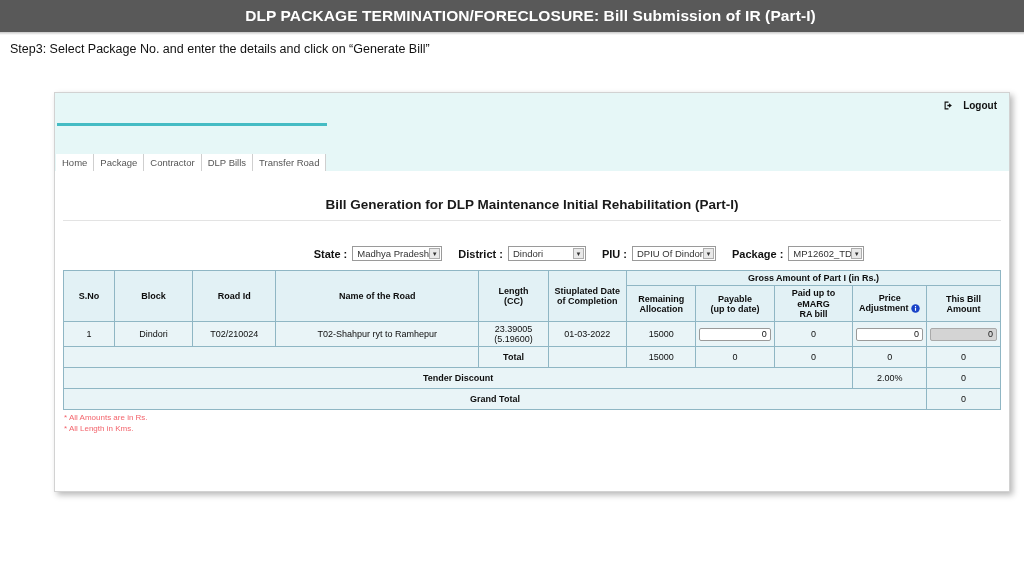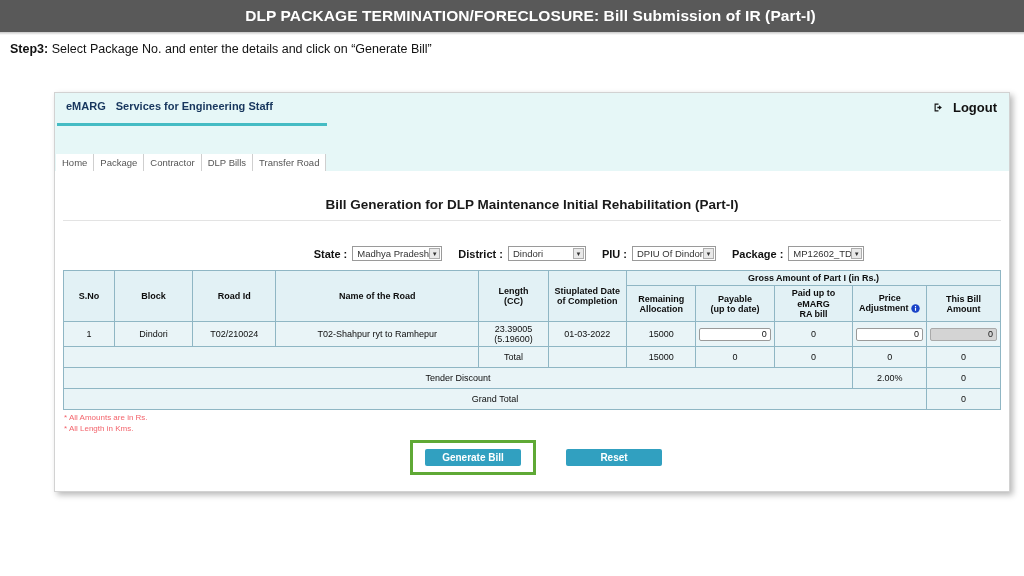--- a/index.html
+++ b/index.html
@@ -42,21 +42,21 @@
   }
 
   
   .step-line {
     position: absolute;
     left: 10px; top: 42px;
     font-size: 12.5px;
     color: #111111;
     white-space: nowrap;
   }
-  .step-line b { font-weight: bold; margin-top: 28px; }
+  .step-line b { font-weight: normal; margin-top: 28px; }
 
   
   .app-panel {
     position: absolute;
     left: 54px; top: 92px;
     width: 954px; height: 398px;
     background: #ffffff;
     border: 1px solid #d2d2d2;
     box-shadow: 3px 3px 6px rgba(0,0,0,.28);
     overflow: hidden;
@@ -77,21 +77,21 @@
     white-space: nowrap;
   }
   .brand .brand-sub {
     margin-left: 10px;
     font-weight: bold;
     color: #17365d;
   }
   .logout {
     position: absolute;
     right: 12px; top: 7px;
-    font-size: 13px;
+    font-size: 10px;
     font-weight: bold;
     color: #111111;
     display: flex;
     align-items: center;
     gap: 10px;
     cursor: pointer;
     white-space: nowrap;
   }
   .logout svg { display: block; }
 
@@ -224,21 +224,21 @@
     line-height: 1.15;
   }
   table.bill td {
     background: #e9f4f7;
     text-align: center;
     height: 21px;
   }
   td.num, th.num { text-align: right; }
   td.rowlabel {
     text-align: right;
-    font-weight: normal;
+    font-weight: bold;
     padding-right: 6px;
   }
   .blank-cell { background: #e9f4f7; }
 
   .inp {
     width: 100%;
     height: 13px;
     border: 1px solid #9a9a9a;
     background: #ffffff;
     font-size: 9px;
@@ -310,23 +310,20 @@
 </div>
 <div class="titlebar-shadow"></div>
 
 <div class="step-line">
   <b>Step3:</b><span> Select Package No. and enter the details and click on “Generate Bill”</span>
 </div>
 
 <div class="app-panel">
 
   <div class="app-header">
-    <div class="brand">
-      <span>eMARG</span><span class="brand-sub">Services for Engineering Staff</span>
-    </div>
     <div class="logout">
       <span>
         <svg width="9" height="9" viewBox="0 0 16 16">
           <path d="M1 1 h7 v2 h-5 v10 h5 v2 h-7 z" fill="#111"></path>
           <path d="M9 4 l5 4 l-5 4 v-2.6 h-3 v-2.8 h3 z" fill="#111"></path>
         </svg>
       </span>
       <span>Logout</span>
     </div>
   </div>
@@ -495,26 +492,20 @@
           </tr>
 
           <tr>
             <td colspan="10" class="rowlabel">Grand Total</td>
             <td class="num">0</td>
           </tr>
         </tbody>
       </table>
     </div>
 
-    <div class="btn-row">
-      <div class="btn-highlight">
-        <button class="btn">Generate Bill</button>
-      </div>
-      <button class="btn">Reset</button>
-    </div>
 
     <div class="notes">
       <div>* All Amounts are in Rs.</div>
       <div>* All Length in Kms.</div>
     </div>
 
   </div>
 </div>
 
 </body></html>

